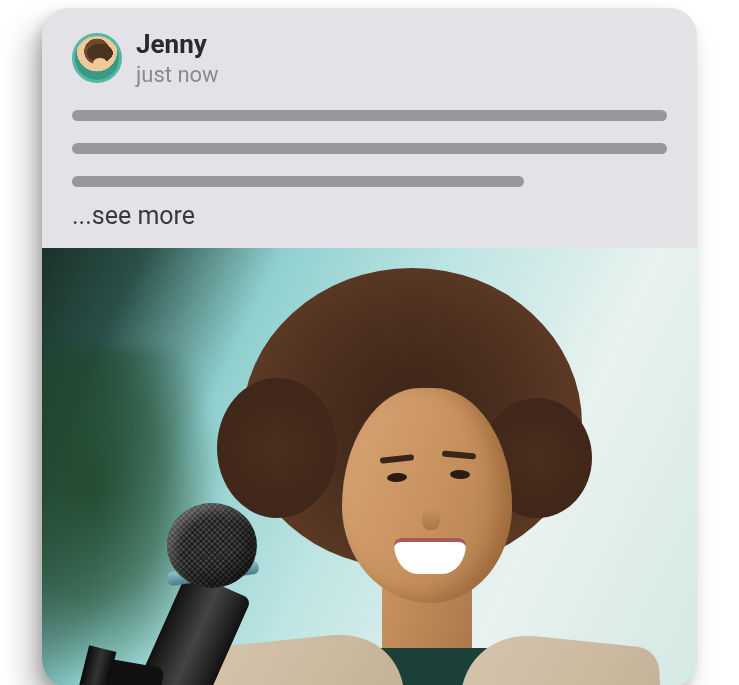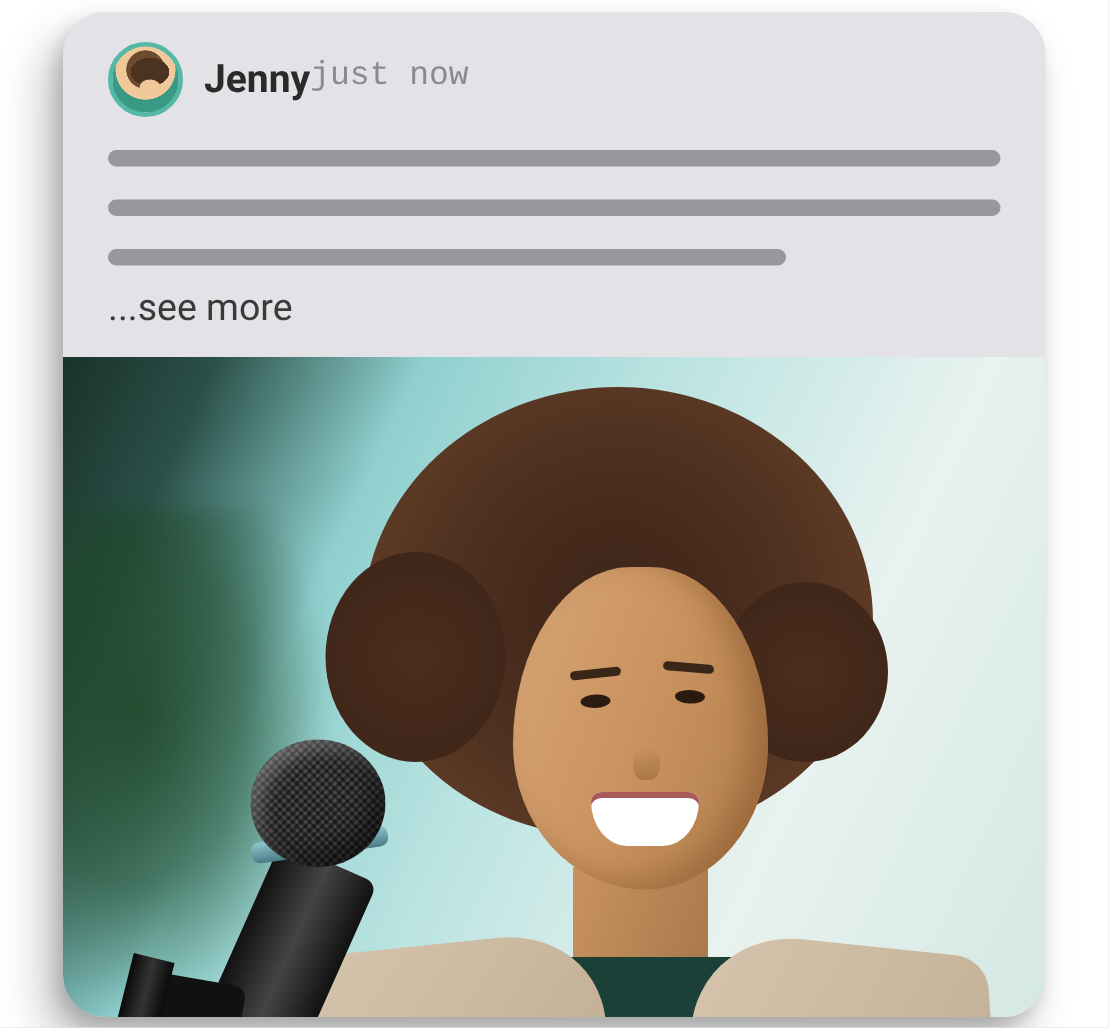--- a/index.html
+++ b/index.html
@@ -51,31 +51,31 @@
     .avatar::after {
       content: "";
       position: absolute;
       bottom: 12px; left: 18px;
       width: 14px; height: 10px;
       background: #f0c89a;
       border-radius: 50%;
     }
     .author-meta {
       display: flex;
+      flex-direction: column;
       line-height: 1.25;
     }
     .author-name {
       font-size: 26px;
       font-weight: 700;
       color: #2a2a2a;
     }
     .author-time {
       font-size: 22px;
       color: #8a8a8e;
-      font-family: Liberation Mono, monospace;
     }
     .placeholder-lines {
       display: flex;
       flex-direction: column;
       gap: 22px;
       margin-bottom: 14px;
     }
     .ph-line {
       height: 11px;
       background: #98989c;

